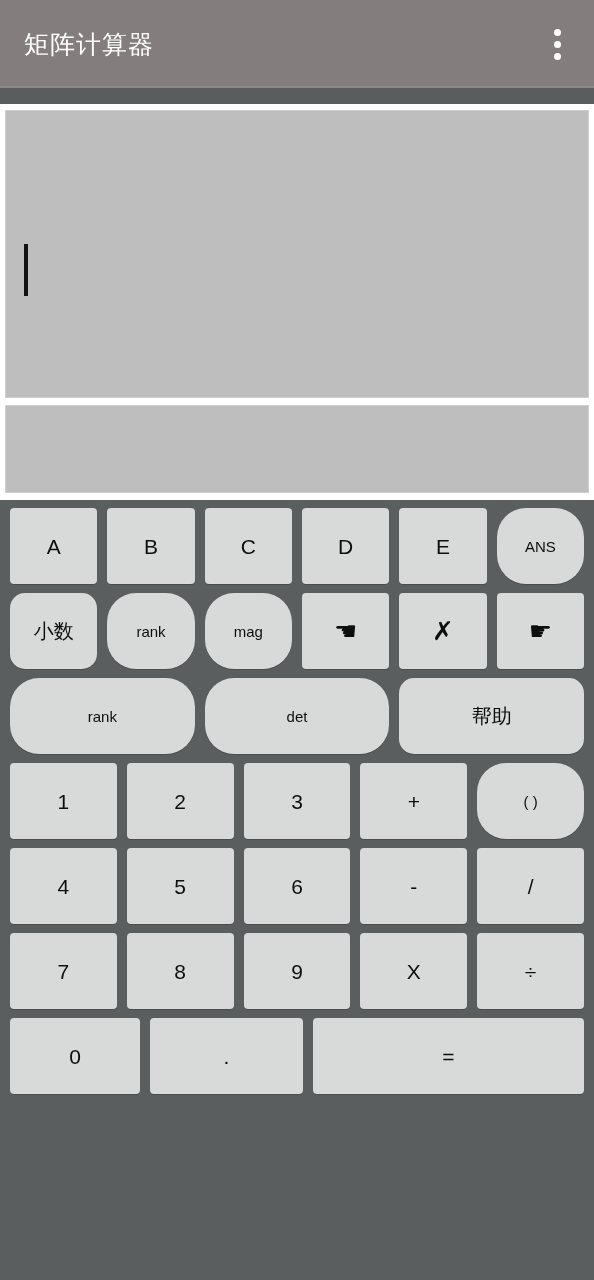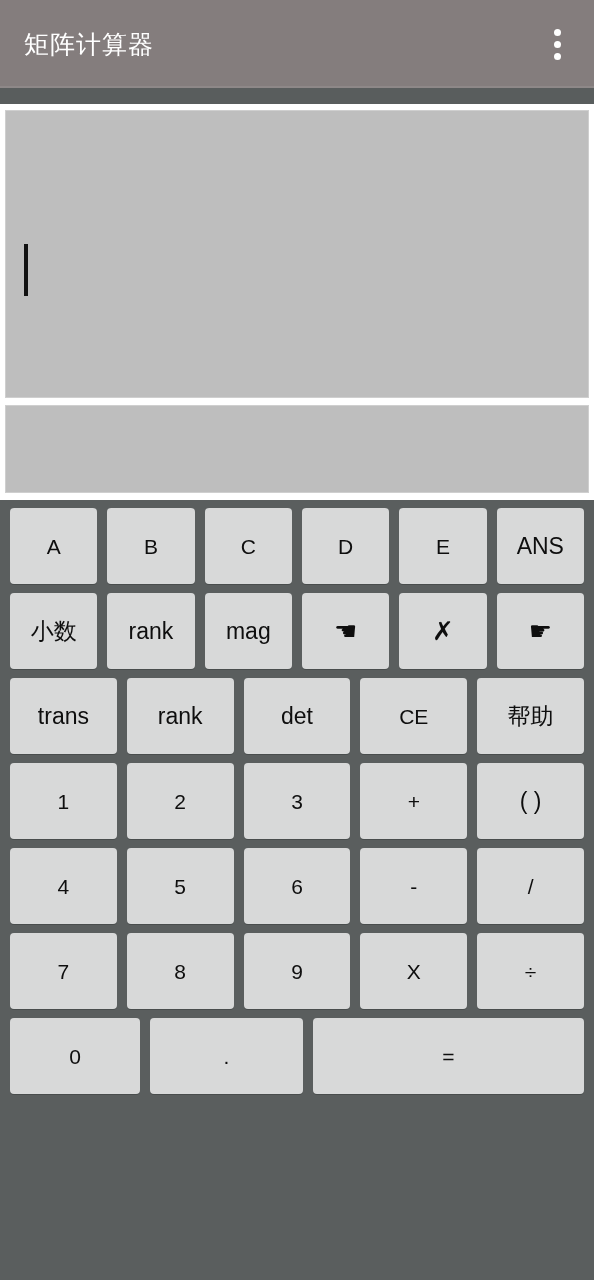--- a/index.html
+++ b/index.html
@@ -126,23 +126,23 @@
     justify-content: center;
     cursor: pointer;
     margin: 0 5px;
     flex: 1;
     line-height: 1;
     box-shadow: 0 1px 0 rgba(0,0,0,0.18);
     user-select: none;
     overflow: hidden;
     white-space: nowrap;
   }
-  .key.cjk { font-size: 23px; }
+  .key.cjk { font-size: 20px; border-radius: 15px; }
   .key.glyph { font-size: 26px; }
-  .key.small { font-size: 23px; }
+  .key.small { font-size: 15px; border-radius: 29px; }
 
   
   .krow.last .k0   { flex: 0 0 130px; }
   .krow.last .kdot { flex: 0 0 153px; }
   .krow.last .keq  { flex: 1; }
 
   .bottom-pad { height: 132px; background: #5a5e5e; }
 </style>
 </head>
 <body>
@@ -178,24 +178,22 @@
       </div>
       <div class="krow six">
         <button class="key cjk">小数</button>
         <button class="key small">rank</button>
         <button class="key small">mag</button>
         <button class="key glyph">☚</button>
         <button class="key glyph">✗</button>
         <button class="key glyph">☛</button>
       </div>
       <div class="krow six">
-        <button class="key small">trans</button>
         <button class="key small">rank</button>
         <button class="key small">det</button>
-        <button class="key">CE</button>
         <button class="key cjk">帮助</button>
       </div>
       <div class="krow five">
         <button class="key">1</button>
         <button class="key">2</button>
         <button class="key">3</button>
         <button class="key">+</button>
         <button class="key small">( )</button>
       </div>
       <div class="krow five">

